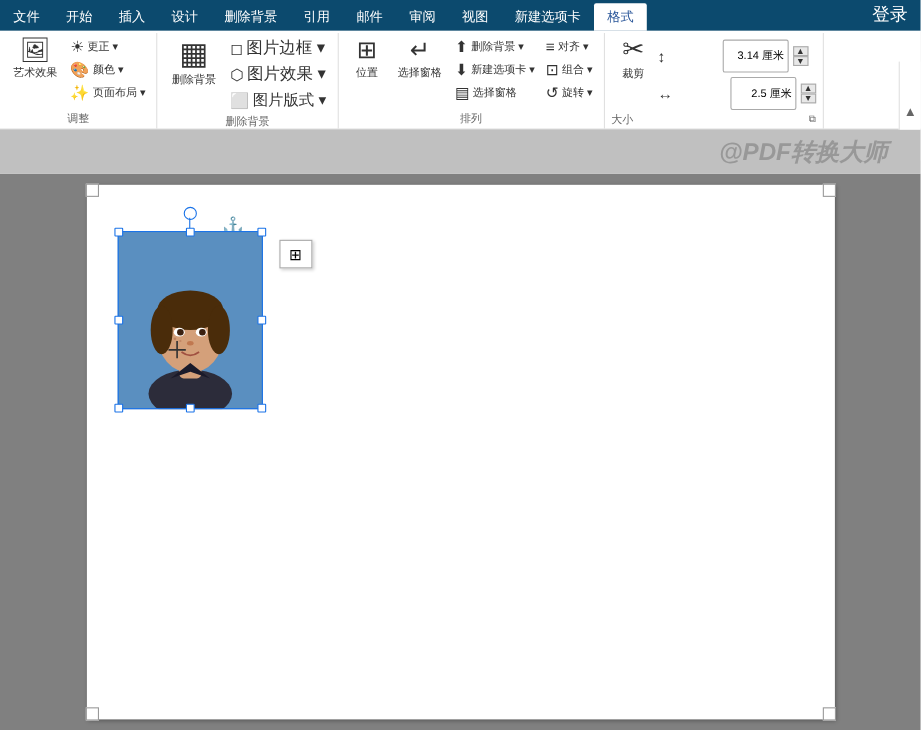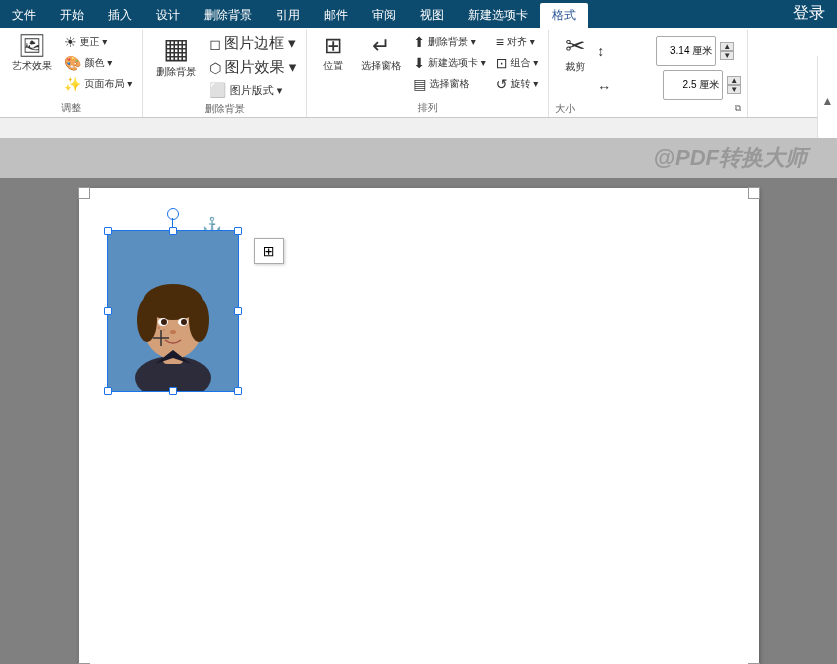--- a/index.html
+++ b/index.html
@@ -164,21 +164,20 @@
 
     
     .watermark-area {
       background: #c0c0c0;
       height: 40px;
       display: flex;
       align-items: center;
       justify-content: flex-end;
       padding-right: 30px;
       position: relative;
-      margin-top: 20px;
     }
     .watermark-text {
       color: #888;
       font-size: 22px;
       font-style: italic;
       font-weight: bold;
       opacity: 0.7;
     }
 
     
@@ -382,21 +381,21 @@
         <div class="ribbon-btn-small">
           <span class="icon-small">◻</span>
           <span style="font-size:15px">图片边框 ▾</span>
         </div>
         <div class="ribbon-btn-small">
           <span class="icon-small">⬡</span>
           <span style="font-size:15px">图片效果 ▾</span>
         </div>
         <div class="ribbon-btn-small">
           <span class="icon-small">⬜</span>
-          <span style="font-size:11px">图片版式 ▾</span>
+          <span style="font-size:14px">图片版式 ▾</span>
         </div>
       </div>
     </div>
     <div class="ribbon-group-label">删除背景</div>
   </div>
 
   <div class="ribbon-group" style="min-width:200px">
     <div class="ribbon-group-content">
       <div class="ribbon-btn">
         <span class="icon">⊞</span>

